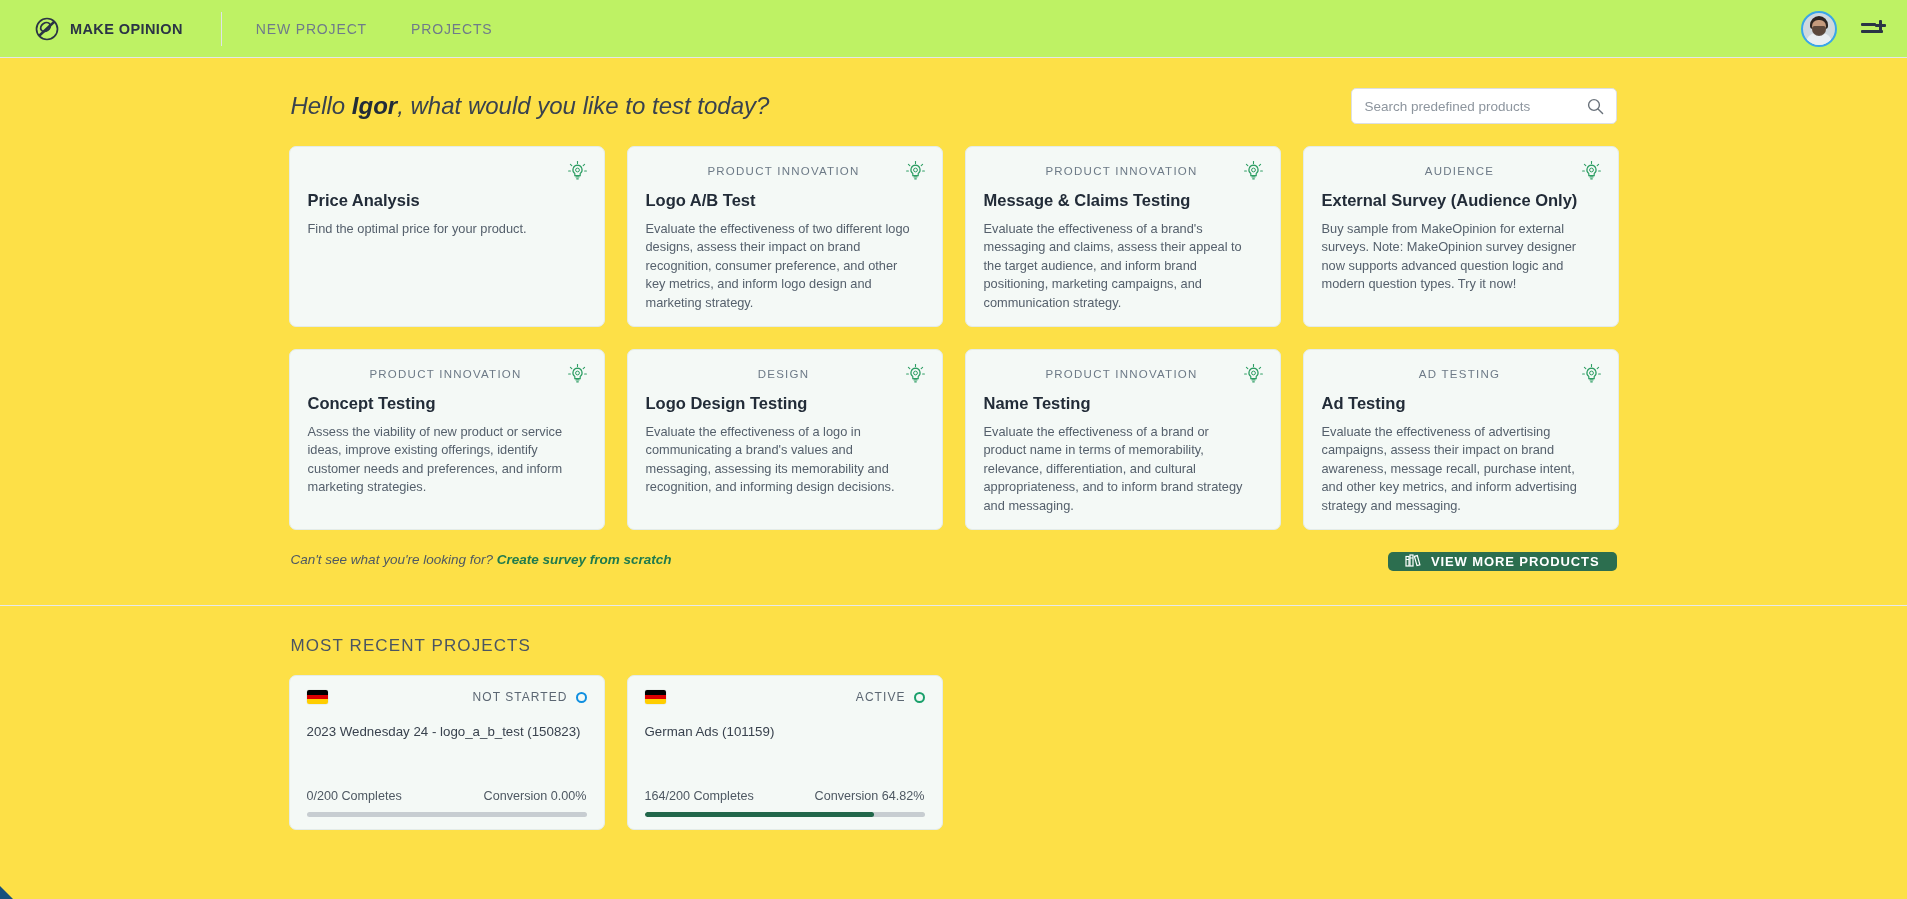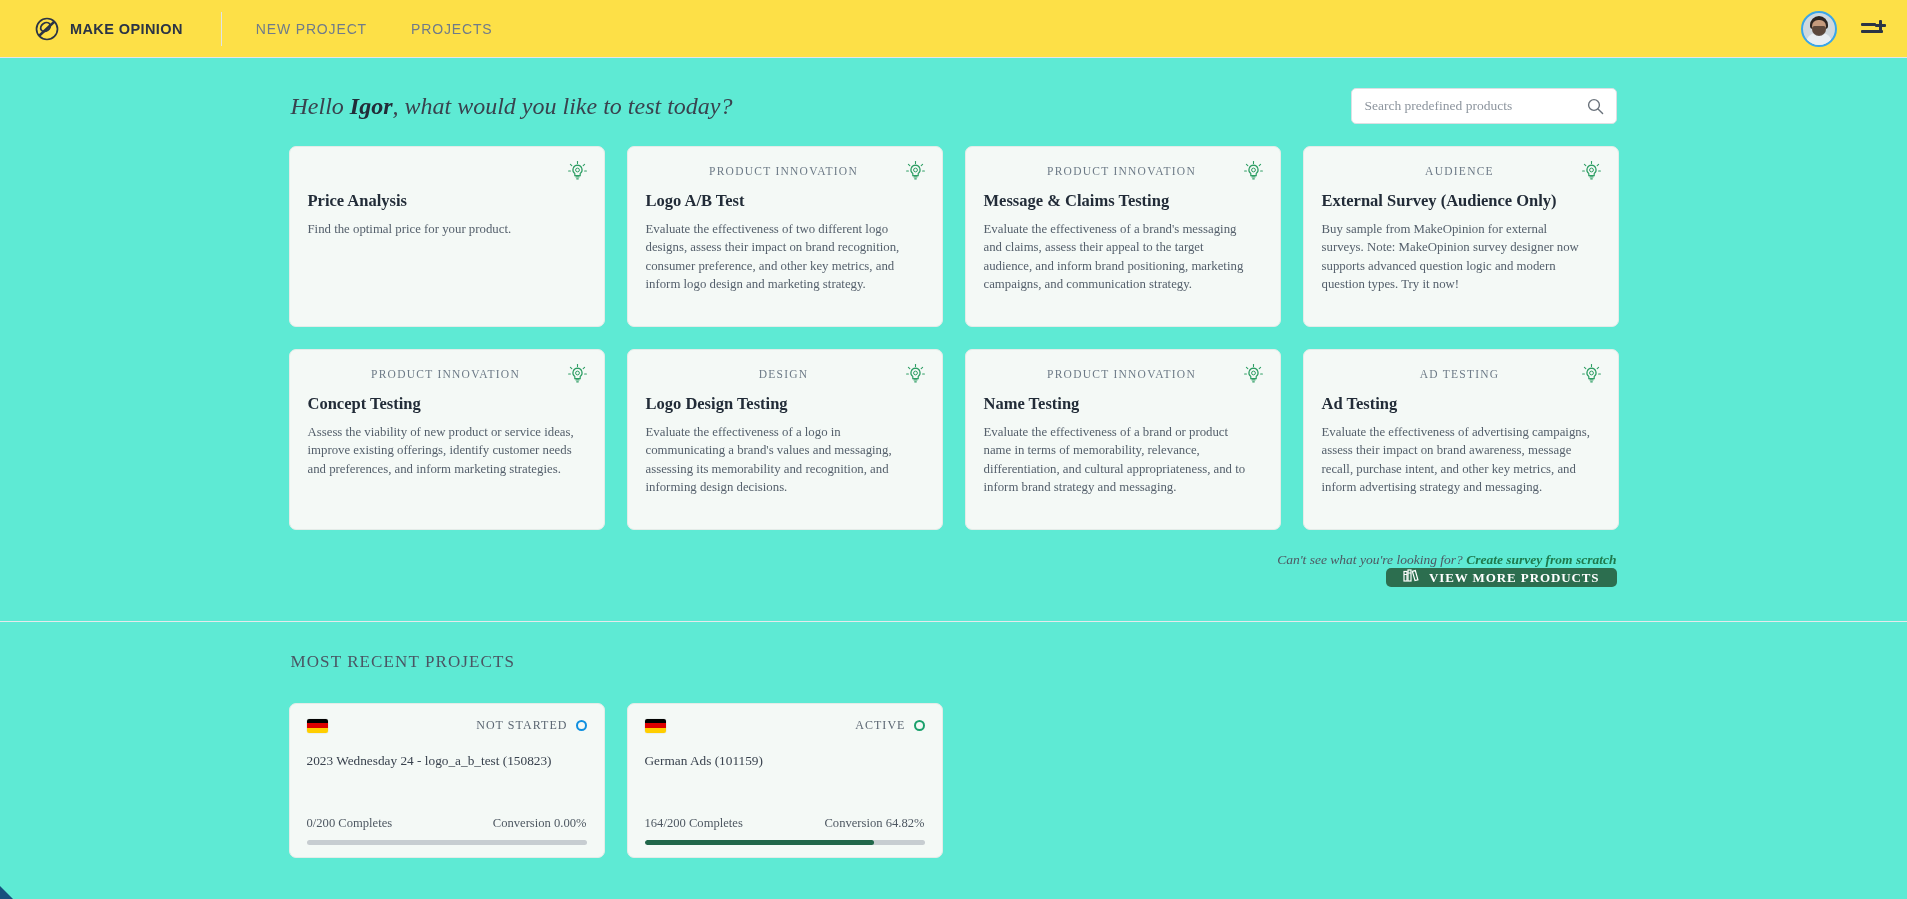--- a/index.html
+++ b/index.html
@@ -7,21 +7,21 @@
     width: 1907px; height: 899px;
     background: #ffffff;
     font-family: "Liberation Sans", sans-serif;
     overflow: hidden;
   }
 
   
   .topbar {
     position: relative;
     height: 58px;
-    background: #fde047;
+    background: #bef264;
     border-bottom: 1px solid #e3e6ea;
     display: flex;
     align-items: center;
     padding: 0 24px 0 34px;
   }
   .brand { display: flex; align-items: center; gap: 10px; }
   .brand-mark { width: 26px; height: 26px; flex: 0 0 26px; }
   .brand-name {
     font-size: 14.5px; font-weight: bold; letter-spacing: .4px;
     color: #2b3445;
@@ -61,21 +61,21 @@
   .menu-icon { width: 22px; height: 18px; position: relative; cursor: pointer; }
   .menu-icon i {
     position: absolute; left: 0; height: 3px; background: #2b3445; border-radius: 1px;
   }
   .menu-icon i:nth-child(1) { top: 3px; width: 15px; }
   .menu-icon i:nth-child(2) { top: 10px; width: 22px; }
   .menu-icon .plus-v { position:absolute; right:1px; top:0px; width:3px; height:11px; background:#2b3445; border-radius:1px; }
   .menu-icon .plus-h { position:absolute; right:-3px; top:4px; width:11px; height:3px; background:#2b3445; border-radius:1px; }
 
   
-  .page { position: relative; height: 841px; background: #5eead4; overflow: hidden; font-family: Liberation Serif, serif; }
+  .page { position: relative; height: 841px; background: #fde047; overflow: hidden; }
   .content { width: 1330px; margin: 0 auto; padding-top: 30px; }
 
   .hero-row {
     display: flex; align-items: center; justify-content: space-between;
     margin-bottom: 22px; padding: 0 2px;
   }
   .greeting {
     font-size: 24px; font-style: italic; color: #39424e; white-space: nowrap;
   }
   .greeting b { font-weight: bold; font-style: italic; color: #222c38; }
@@ -108,22 +108,22 @@
   .pcard-title {
     font-size: 16.5px; font-weight: bold; color: #222c38; margin-bottom: 9px;
     line-height: 1.2;
   }
   .pcard-desc {
     font-size: 12.8px; line-height: 1.45; color: #55606c; padding-right: 6px;
   }
   .bulb { position: absolute; right: 17px; top: 14px; }
 
   .below-cards {
-    display: flex; align-items: flex-end; justify-content: space-between;
-    margin-top: 22px; padding: 0 2px; flex-direction: column;
+    display: flex; align-items: flex-start; justify-content: space-between;
+    margin-top: 22px; padding: 0 2px;
   }
   .hint { font-size: 13.5px; font-style: italic; color: #4e5862; }
   .hint a {
     color: #1f7a4d; font-weight: bold; text-decoration: none; font-style: italic;
   }
   .btn-more {
     display: inline-flex; align-items: center; gap: 9px;
     background: #2c6e4f; color: #fff; border: 0; border-radius: 5px;
     height: 19px; padding: 0 17px; cursor: pointer;
     font-size: 13px; font-weight: bold; letter-spacing: .9px;
@@ -146,21 +146,21 @@
   .filter {
     font-size: 13px; letter-spacing: .75px; color: #3f7f61;
     text-transform: uppercase; cursor: pointer; white-space: nowrap;
   }
   .filter.active { color: #1f5c42; font-weight: bold; }
 
   .proj-grid { display: grid; grid-template-columns: repeat(4, 1fr); gap: 22px; margin-top: 19px; }
   .jcard {
     background: #f4f9f6; border: 1px solid #e4ece8; border-radius: 7px;
     height: 155px; padding: 14px 17px 12px 17px; position: relative;
-    display: flex; flex-direction: column; cursor: pointer; margin-top: 12px;
+    display: flex; flex-direction: column; cursor: pointer;
   }
   .jcard-top { display: flex; align-items: center; justify-content: space-between; }
   .flag {
     width: 21px; height: 14px; border-radius: 2px; overflow: hidden;
     display: flex; flex-direction: column; box-shadow: 0 0 0 .5px rgba(0,0,0,.08);
   }
   .flag span { flex: 1; display: block; }
   .status { display: flex; align-items: center; gap: 8px; }
   .status-label {
     font-size: 12px; letter-spacing: 1.05px; text-transform: uppercase; color: #5c6773;

